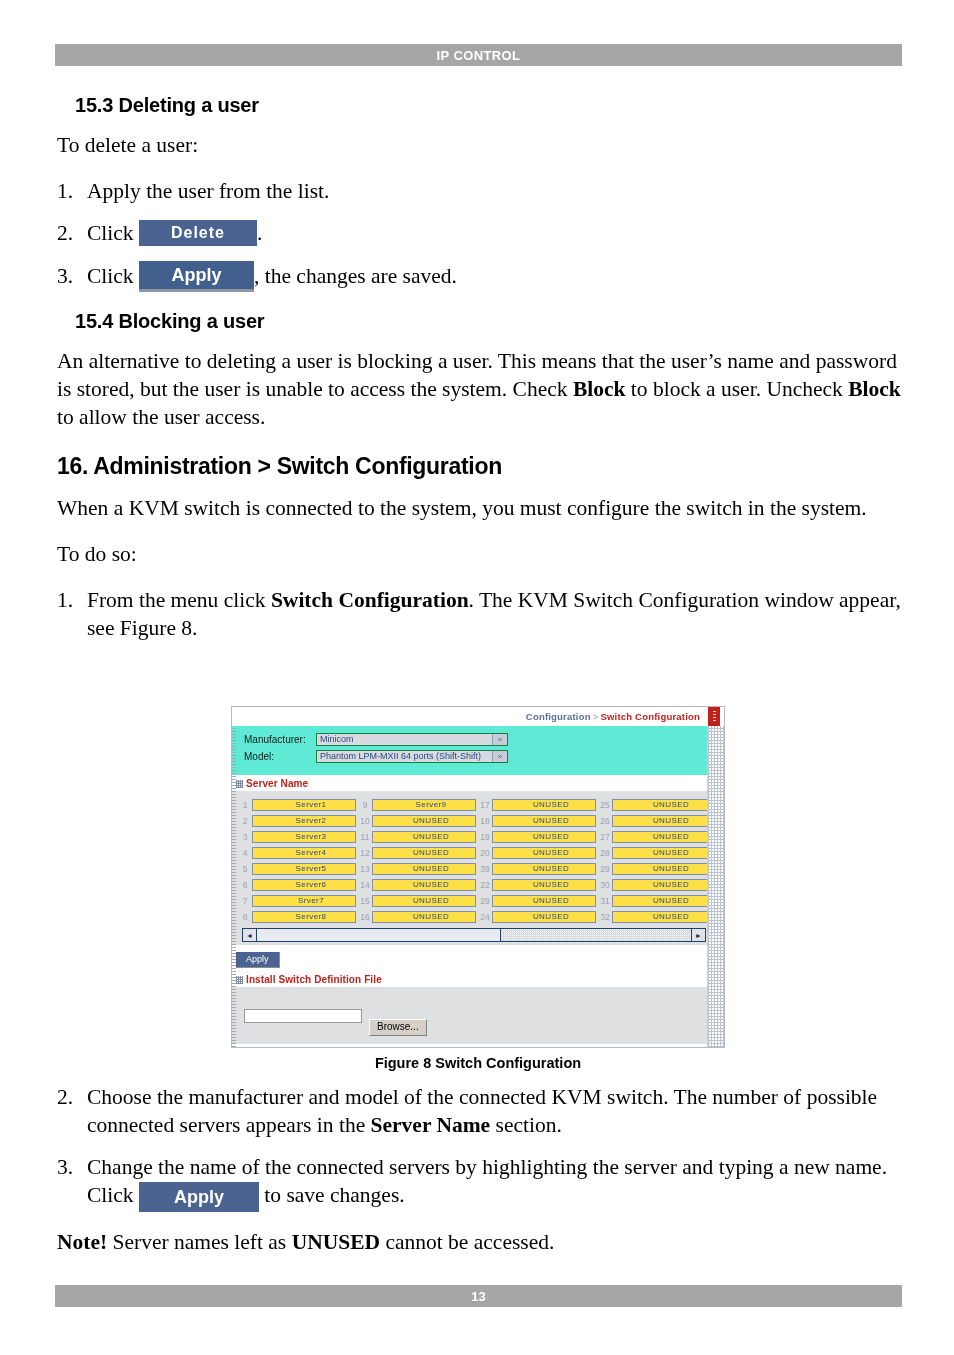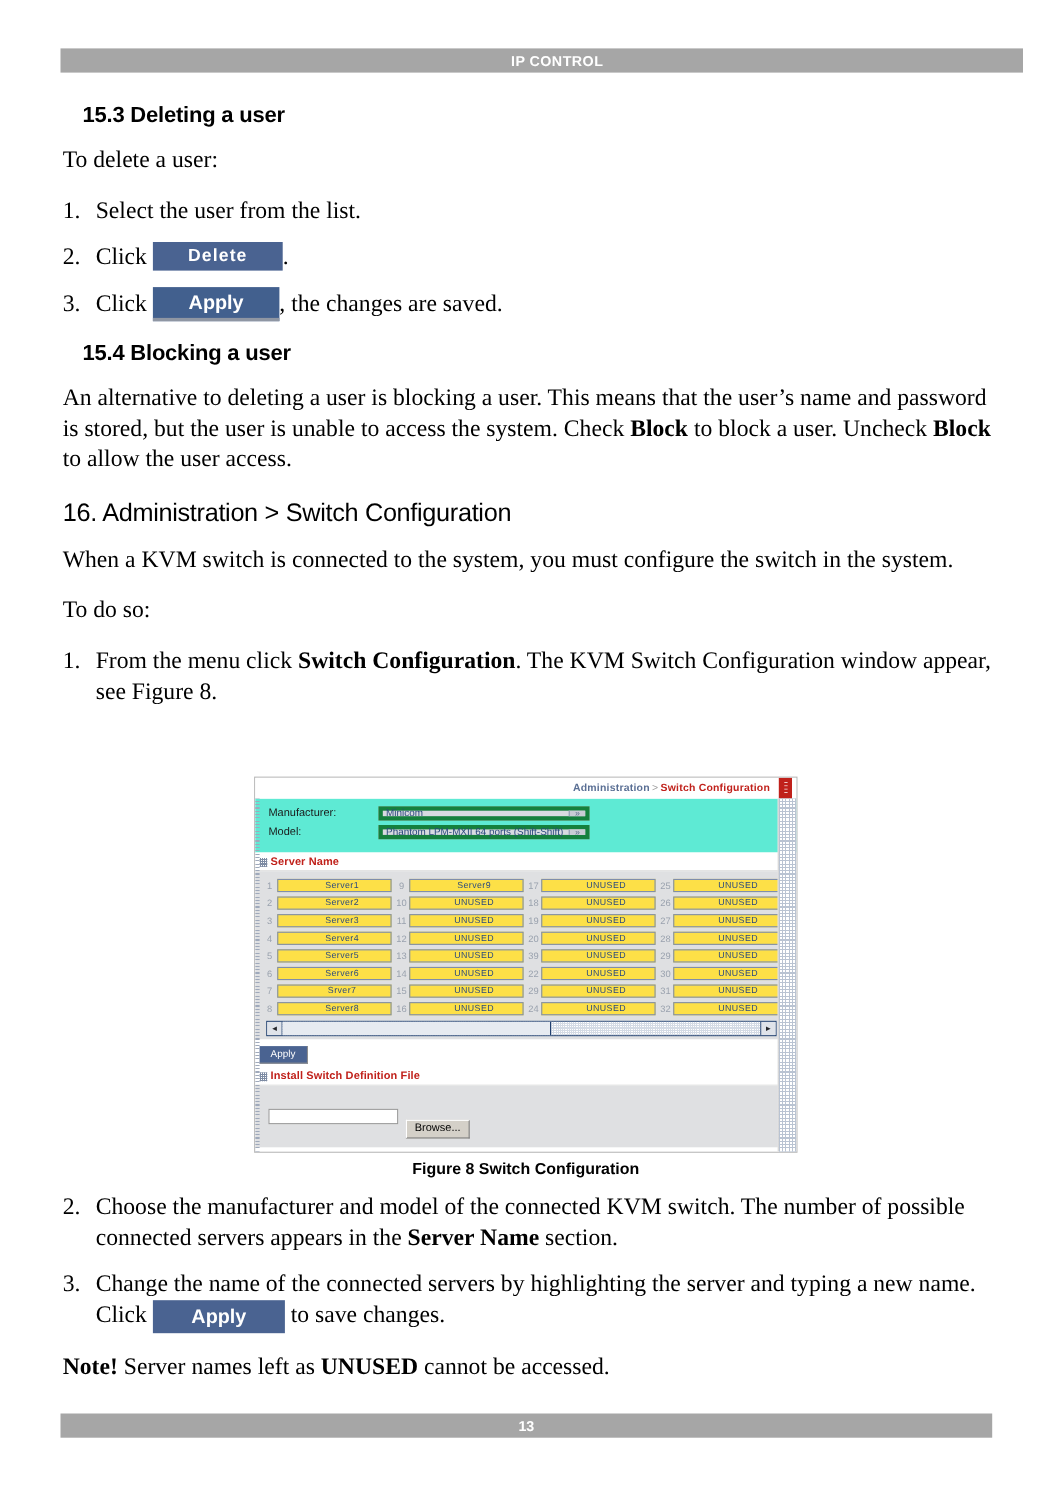--- a/index.html
+++ b/index.html
@@ -32,42 +32,41 @@
     height: 22px;
     background: #a6a6a6;
     color: #ffffff;
     font-family: "Liberation Sans", sans-serif;
     font-weight: bold;
     font-size: 13px;
     letter-spacing: 0.4px;
     display: flex;
     align-items: center;
     justify-content: center;
-    padding-left: 28px;
   }
 
   
   .content {
     position: absolute;
     left: 57px;
     top: 82px;
     width: 845px;
   }
 
   h2.sub {
     font-family: "Liberation Sans", sans-serif;
     font-size: 20px;
     font-weight: bold;
     margin: 12px 0 14px 18px;
     letter-spacing: -0.2px;
   }
   h1.main {
     font-family: "Liberation Sans", sans-serif;
     font-size: 23px;
-    font-weight: normal;
+    font-weight: bold;
     margin: 22px 0 14px 0;
     letter-spacing: -0.3px;
   }
   p.para {
     font-size: 21.5px;
     line-height: 28px;
     margin: 0 0 18px 0;
     text-align: left;
   }
   .ol {
@@ -218,26 +217,25 @@
   }
   .field-row .flabel {
     width: 72px;
     flex: 0 0 72px;
     color: #1a1a1a;
     font-size: 10px;
   }
   .combo {
     height: 13px;
     background: #d7dae0;
-    border: 4px solid #15803d;
+    border: 1px solid #15803d;
     display: flex;
     align-items: center;
     position: relative;
     box-sizing: border-box;
-    margin-left: 28px;
   }
   .combo .cval {
     font-size: 9px;
     color: #2b4a7e;
     padding-left: 3px;
     white-space: nowrap;
     line-height: 11px;
   }
   .combo .carrow {
     position: absolute;
@@ -446,21 +444,21 @@
 
   <div class="content">
 
     <h2 class="sub">15.3 Deleting a user</h2>
 
     <p class="para">To delete a user:</p>
 
     <div class="ol">
       <div class="li">
         <span class="num">1.</span>
-        <span class="txt">Select the user from the list.</span>
+        <span class="txt">Apply the user from the list.</span>
       </div>
 
       <div class="li">
         <span class="num">2.</span>
         <span class="txt"><span>Click </span><span class="ui-btn delete">Delete</span><span>.</span></span>
       </div>
 
       <div class="li">
         <span class="num">3.</span>
         <span class="txt"><span>Click </span><span class="ui-btn apply-1">Apply</span><span>, the changes are saved.</span></span>
@@ -482,21 +480,21 @@
         <span class="num">1.</span>
         <span class="txt"><span>From the menu click </span><b>Switch Configuration</b><span>. The KVM Switch Configuration window appear, see Figure 8.</span></span>
       </div>
     </div>
   </div>
 
   <div class="figure-wrap">
     <div class="screenshot">
 
       <div class="crumb-band">
-        <span class="crumb"><span class="c1">Administration</span><span class="sep">&gt;</span><span class="c2">Switch Configuration</span></span>
+        <span class="crumb"><span class="c1">Configuration</span><span class="sep">&gt;</span><span class="c2">Switch Configuration</span></span>
         <span class="red-tab">
             <span class="dots"></span>
           </span>
       </div>
 
       <div class="rail"></div>
       <div class="gutter"></div>
 
       <div class="panel">
         <div class="field-row">

